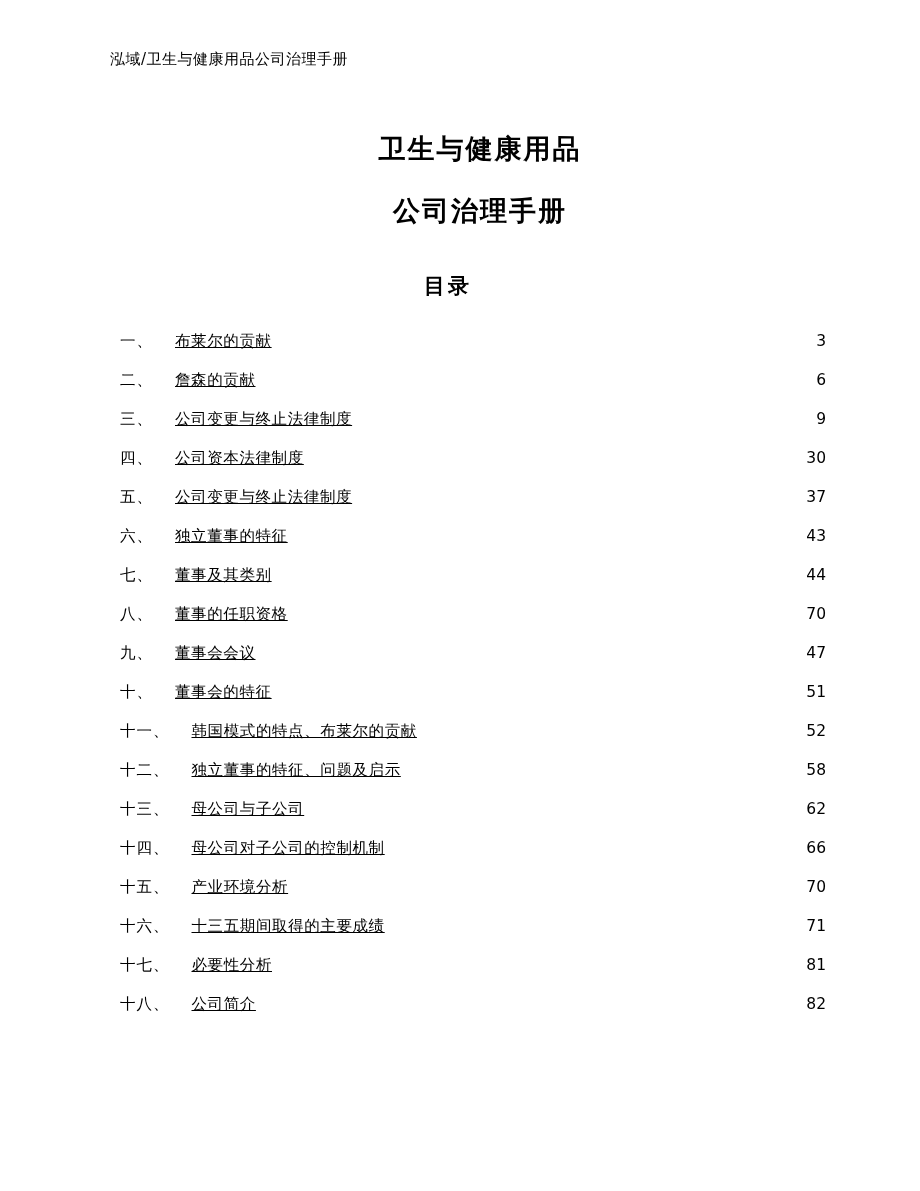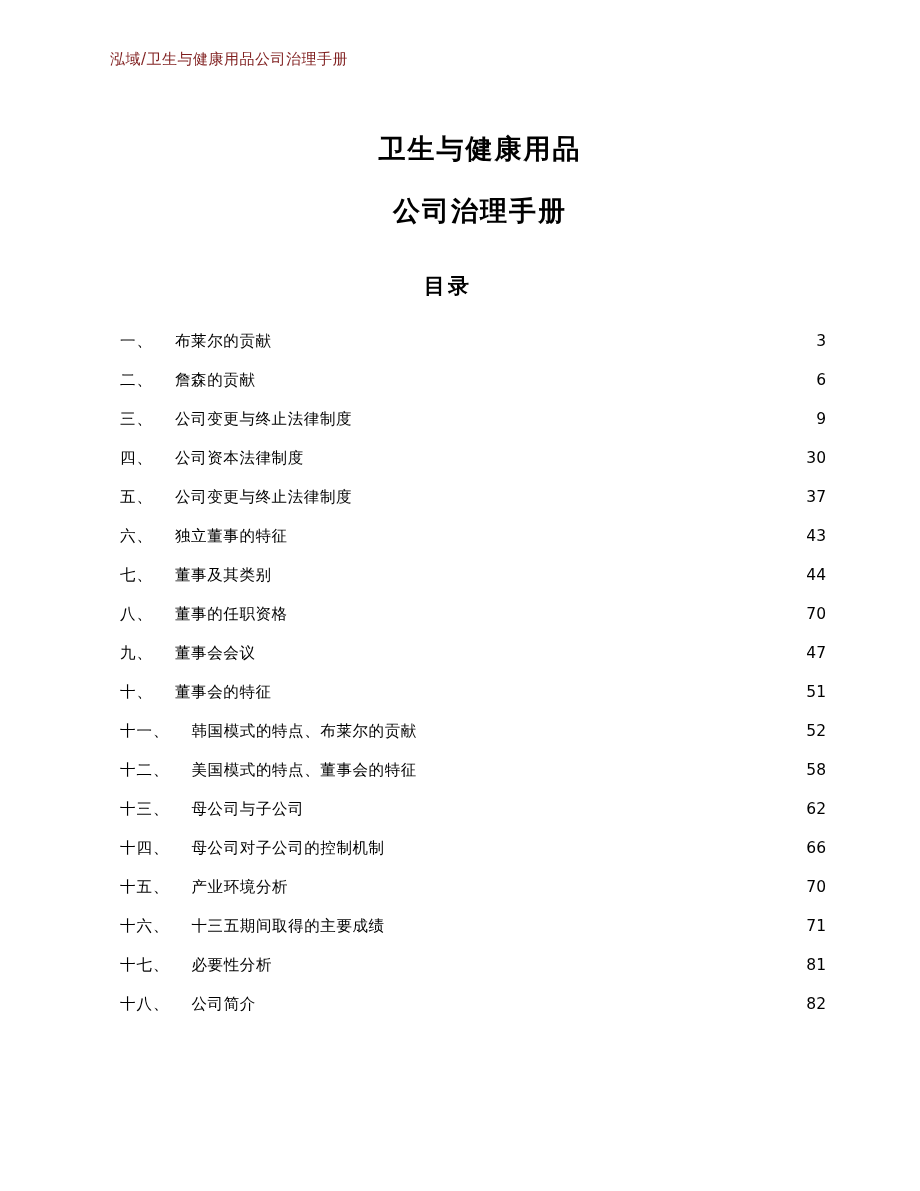--- a/index.html
+++ b/index.html
@@ -16,21 +16,21 @@
     font-family: "DejaVu Sans", "Liberation Sans", sans-serif;
     color: #000000;
     overflow: hidden;
   }
   .header {
     position: absolute;
     top: 50px;
     left: 110px;
     font-size: 15px;
     letter-spacing: 0.5px;
-    color: #7f1d1d;
+    color: #000000;
     font-family: "DejaVu Sans", "Liberation Sans", sans-serif;
   }
   .title-block {
     position: absolute;
     top: 118px;
     left: 0;
     width: 920px;
     text-align: center;
     margin-left: 20px;
   }
@@ -71,20 +71,21 @@
     letter-spacing: 1px;
     flex: 0 0 auto;
   }
   .toc-gap {
     flex: 0 0 auto;
     width: 22px;
   }
   .toc-label {
     flex: 0 0 auto;
     letter-spacing: 0.6px;
+    text-decoration: underline;
   }
   .toc-dots {
     flex: 1 1 auto;
     overflow: hidden;
     margin: 0 2px 0 2px;
     position: relative;
     height: 1em;
   }
   .toc-dots::after {
     content: "..................................................................................................................................";
@@ -192,21 +193,21 @@
     <div class="toc-entry">
       <span class="toc-num">十一、</span>
       <span class="toc-gap"></span>
       <span class="toc-label">韩国模式的特点、布莱尔的贡献</span>
       <span class="toc-dots"></span>
       <span class="toc-page">52</span>
     </div>
     <div class="toc-entry">
       <span class="toc-num">十二、</span>
       <span class="toc-gap"></span>
-      <span class="toc-label">美国模式的特点、董事会的特征</span>
+      <span class="toc-label">独立董事的特征、问题及启示</span>
       <span class="toc-dots"></span>
       <span class="toc-page">58</span>
     </div>
     <div class="toc-entry">
       <span class="toc-num">十三、</span>
       <span class="toc-gap"></span>
       <span class="toc-label">母公司与子公司</span>
       <span class="toc-dots"></span>
       <span class="toc-page">62</span>
     </div>

